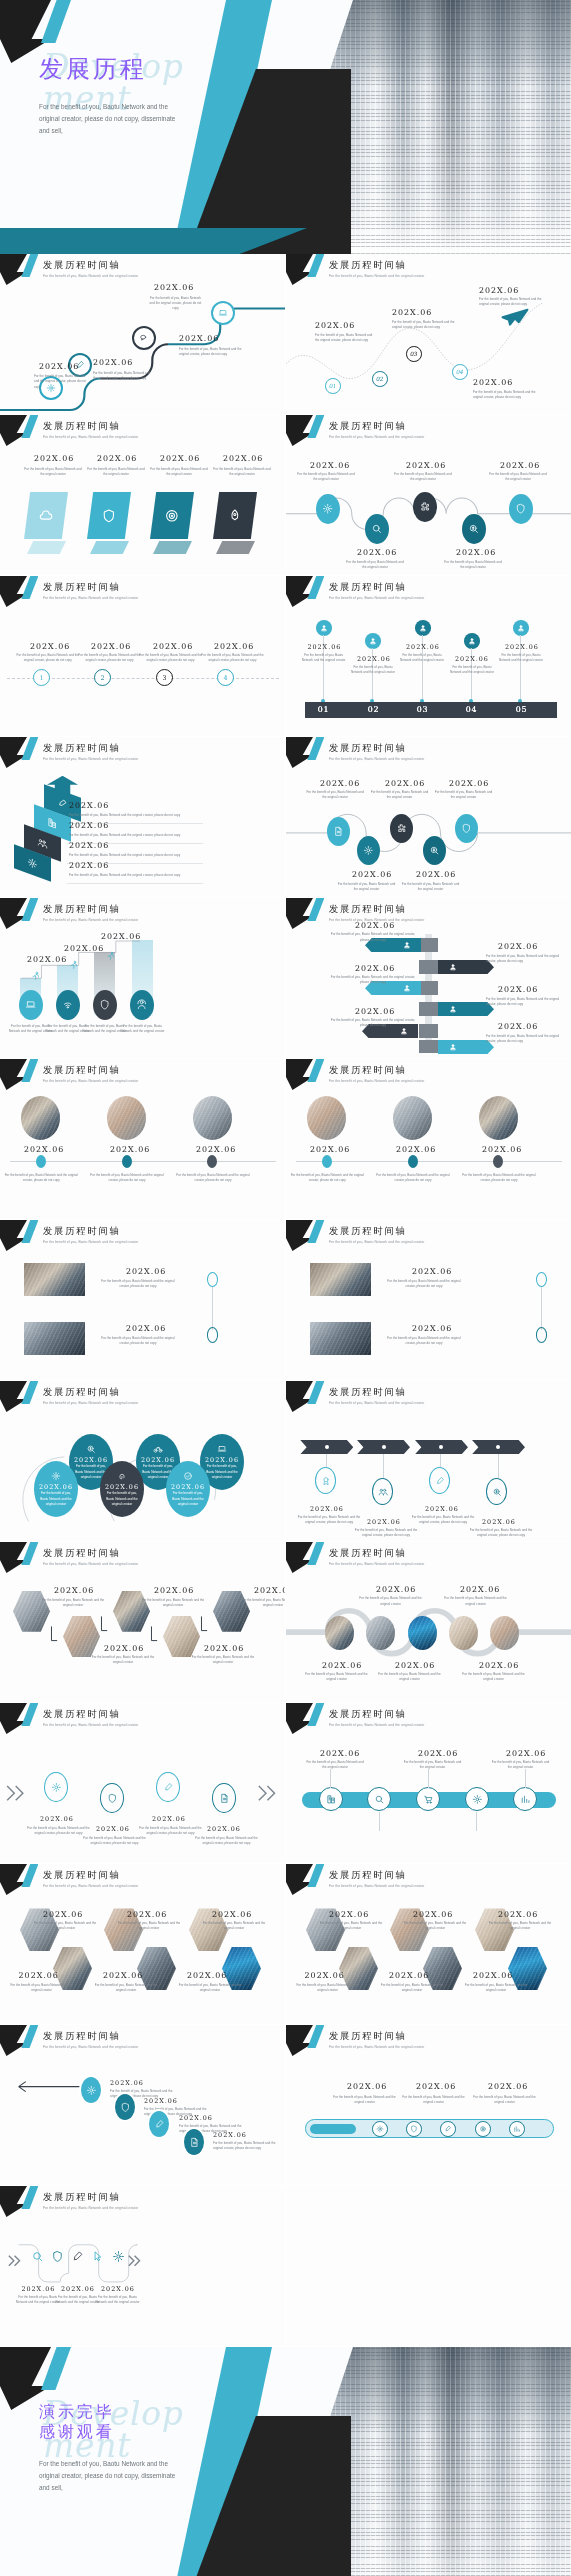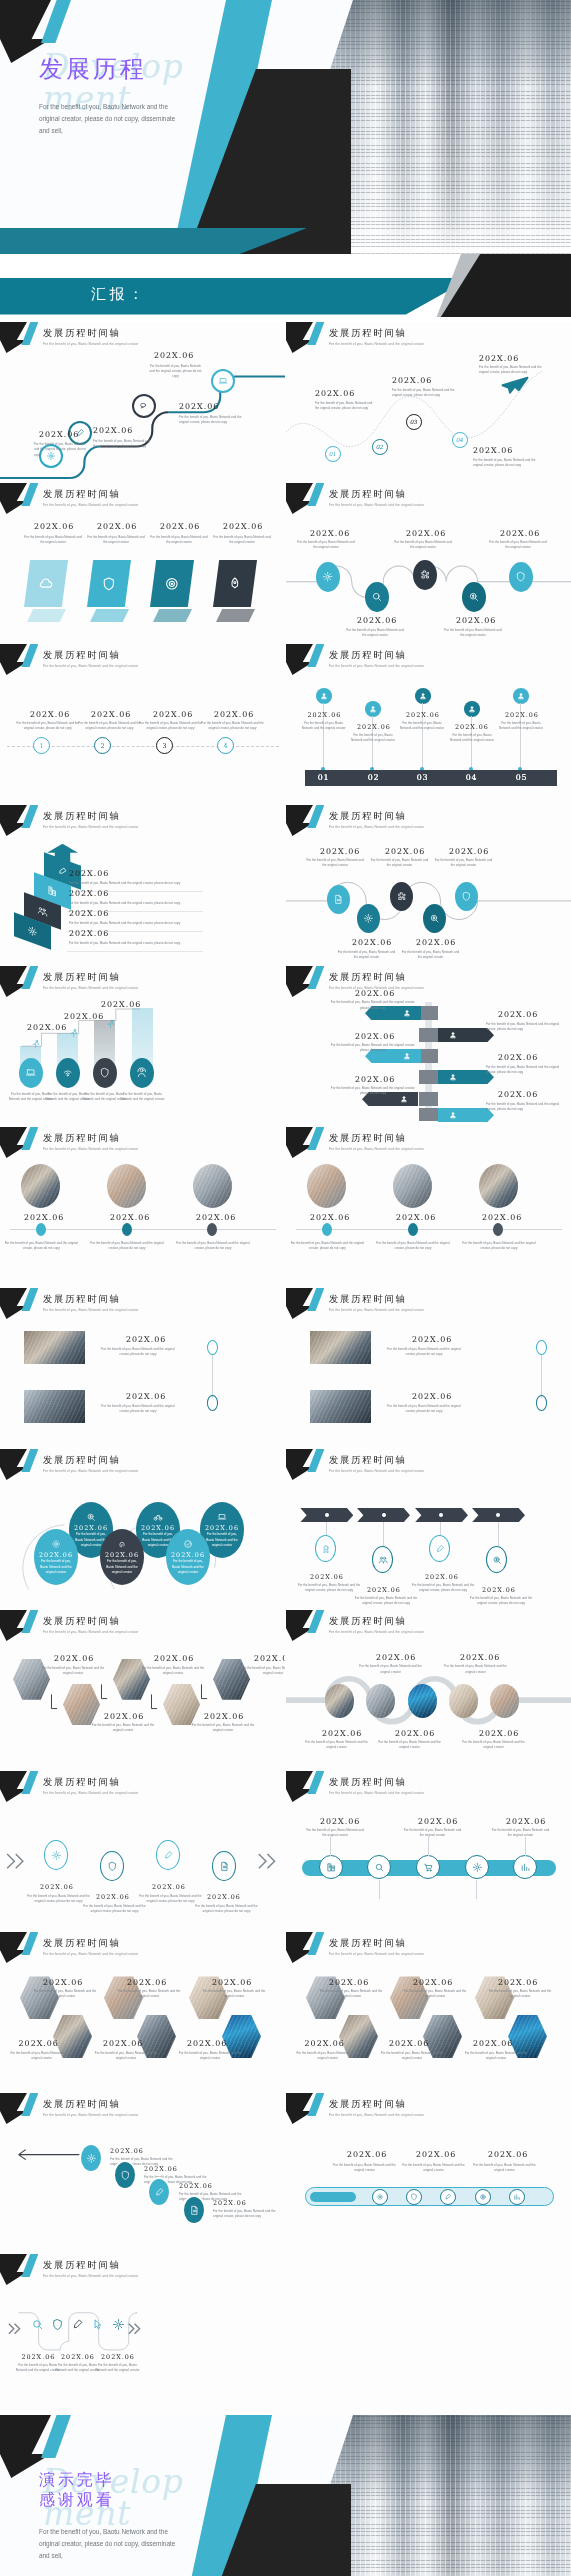--- a/index.html
+++ b/index.html
@@ -190,26 +190,20 @@
     <div class="cover-ghost">
       <div>Develop</div>
       <div>ment</div>
     </div>
     <div class="cover-text">
       <div class="cover-title">发展历程</div>
       <div class="cover-sub">For the benefit of you, Baotu Network and the original creator, please do not copy, disseminate and sell,</div>
     </div>
   </div>
 
-  <div class="report-band">
-    <div class="report-bar"></div>
-    <div class="report-gray"></div>
-    <div class="report-dark"></div>
-    <div class="report-label">汇报：</div>
-  </div>
 
   <div class="grid" id="grid">
       <div class="srow">
         <div class="slide">
           <div class="slide-head">
             <div class="sh-flag">
               <div class="blk"></div>
               <div class="cyn"></div>
             </div>
             <div class="sh-title">发展历程时间轴</div>

